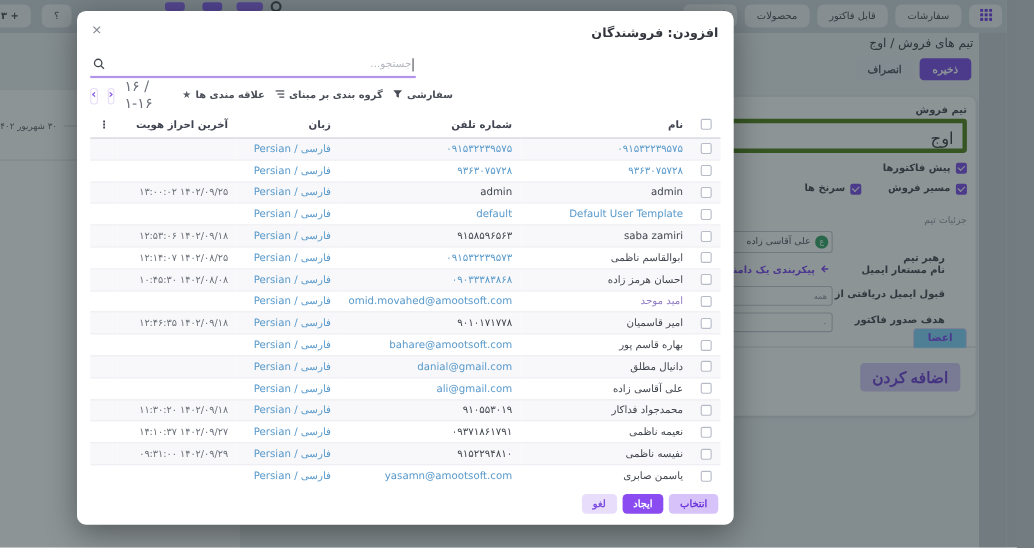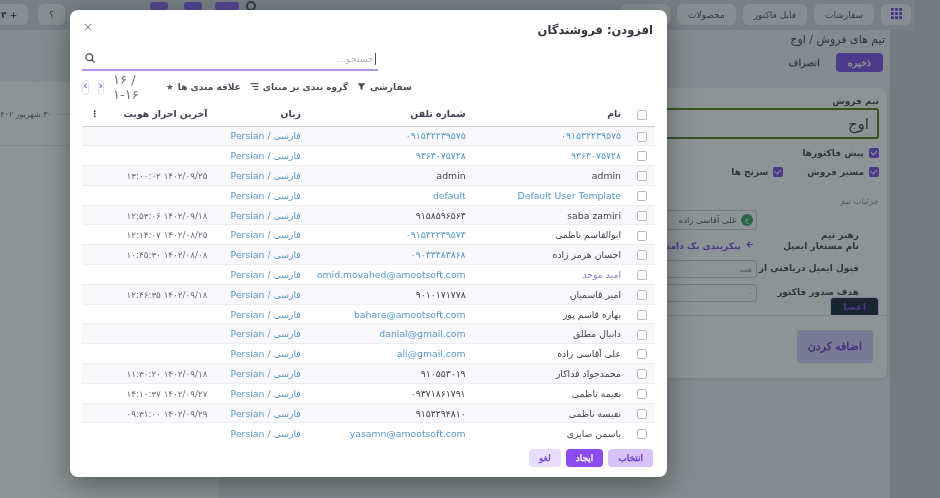--- a/index.html
+++ b/index.html
@@ -31,40 +31,40 @@
   .chatter { position:absolute; left:0; top:82px; width:218px; height:416px; background:#ffffff; }
   .chatter-date { position:absolute; left:-4px; top:28px; width:220px; display:flex; align-items:center; direction:ltr; }
   .chatter-date span { font-size:8px; color:#5b6068; white-space:nowrap; direction:rtl; }
   .chatter-date i { flex:1; height:1px; background:#d9dce1; margin-left:6px; }
   .chatter-line { position:absolute; left:0; top:63px; width:218px; height:1px; background:#e3e5ea; }
 
   .form-card { position:absolute; right:28px; top:88px; width:482px; height:290px; background:#fff;
                border-radius:6px; box-shadow:0 1px 3px rgba(0,0,0,.12); direction:rtl; }
   .f-label { position:absolute; font-size:9px; font-weight:bold; color:#3c4047; direction:rtl; }
   .f-sec { position:absolute; font-size:8.5px; color:#8a8f99; direction:rtl; }
-  .team-input { position:absolute; right:8px; top:20px; width:237px; height:31px; border:2px solid #4d7c0f; border-radius:3px;
+  .team-input { position:absolute; right:8px; top:20px; width:237px; height:31px; border:4px solid #4d7c0f; border-radius:3px;
                 font-size:15px; color:#2f333a; direction:rtl; padding:5px 8px; background:#fff; }
   .cbrow { position:absolute; display:flex; direction:rtl; align-items:center; gap:5px; font-size:9px; color:#3c4047; font-weight:bold; }
   .cb-checked { width:10px; height:10px; background:#7a45e8; border-radius:2px; position:relative; flex:none; }
   .cb-checked::after { content:""; position:absolute; left:3px; top:1px; width:3px; height:5px;
                        border:solid #fff; border-width:0 1.5px 1.5px 0; transform:rotate(45deg); }
   .f-valbox { position:absolute; border:1px solid #c6c9d1; border-radius:3px; background:#fff; direction:rtl; display:flex; align-items:center; }
   .leader-box { right:130px; top:122px; width:147px; height:20px; padding:0 3px; gap:4px; }
   .avatar { width:12px; height:12px; border-radius:50%; background:#2ea15f; color:#fff; font-size:7px;
             display:flex; align-items:center; justify-content:center; flex:none; }
   .leader-name { font-size:8.5px; color:#4a4e57; }
   .alias-link { position:absolute; right:133px; top:152px; display:flex; direction:rtl; align-items:center; gap:4px;
                 color:#7a3ff0; font-size:9px; font-weight:bold; }
   .accept-box { right:130px; top:172px; width:147px; height:18px; padding:0 4px; font-size:7.5px; color:#8b8f98; }
   .target-box { right:130px; top:196px; width:147px; height:18px; padding:0 4px; font-size:8px; color:#8b8f98; }
   .tabbar { position:absolute; right:0; top:206px; width:482px; height:22px; border-bottom:1px solid #dadde3; direction:rtl; padding-right:8px; }
   .tab-active { display:inline-block; margin-top:2px; padding:3px 12px; font-size:9.5px; font-weight:bold; color:#7a3ff0;
-                background:#0f172a; border:1px solid #e2d5fb; border-bottom:1px solid #fff; border-radius:4px 4px 0 0; position:relative; top:1px; }
-  .add-btn { position:absolute; right:14px; top:242px; background:#d8c8f8; color:#6a36d4; font-size:11px; font-weight:bold;
-             padding:10px 11px; border-radius:4px; border:none; }
+                background:#7dd3fc; border:1px solid #e2d5fb; border-bottom:1px solid #fff; border-radius:4px 4px 0 0; position:relative; top:1px; }
+  .add-btn { position:absolute; right:14px; top:242px; background:#d8c8f8; color:#6a36d4; font-size:14px; font-weight:bold;
+             padding:5px 11px; border-radius:4px; border:none; }
 
   
   .overlay { position:absolute; inset:0; background:rgba(35,50,54,0.52); z-index:5; }
   .modal { position:absolute; left:70px; top:10px; width:597px; height:467px; background:#fff; border-radius:8px;
            box-shadow:0 8px 28px rgba(0,0,0,.38); z-index:10; }
   .m-close { position:absolute; left:13px; top:11px; font-size:12px; color:#868a92; cursor:pointer; line-height:12px; }
   .m-title { position:absolute; right:14px; top:13px; font-size:11.5px; font-weight:bold; color:#33363d; direction:rtl; }
 
   .m-search { position:absolute; left:12px; top:38px; width:296px; height:23px; border-bottom:2px solid #b295ea;
               display:flex; direction:ltr; align-items:center; justify-content:space-between; padding:0 2px; }

